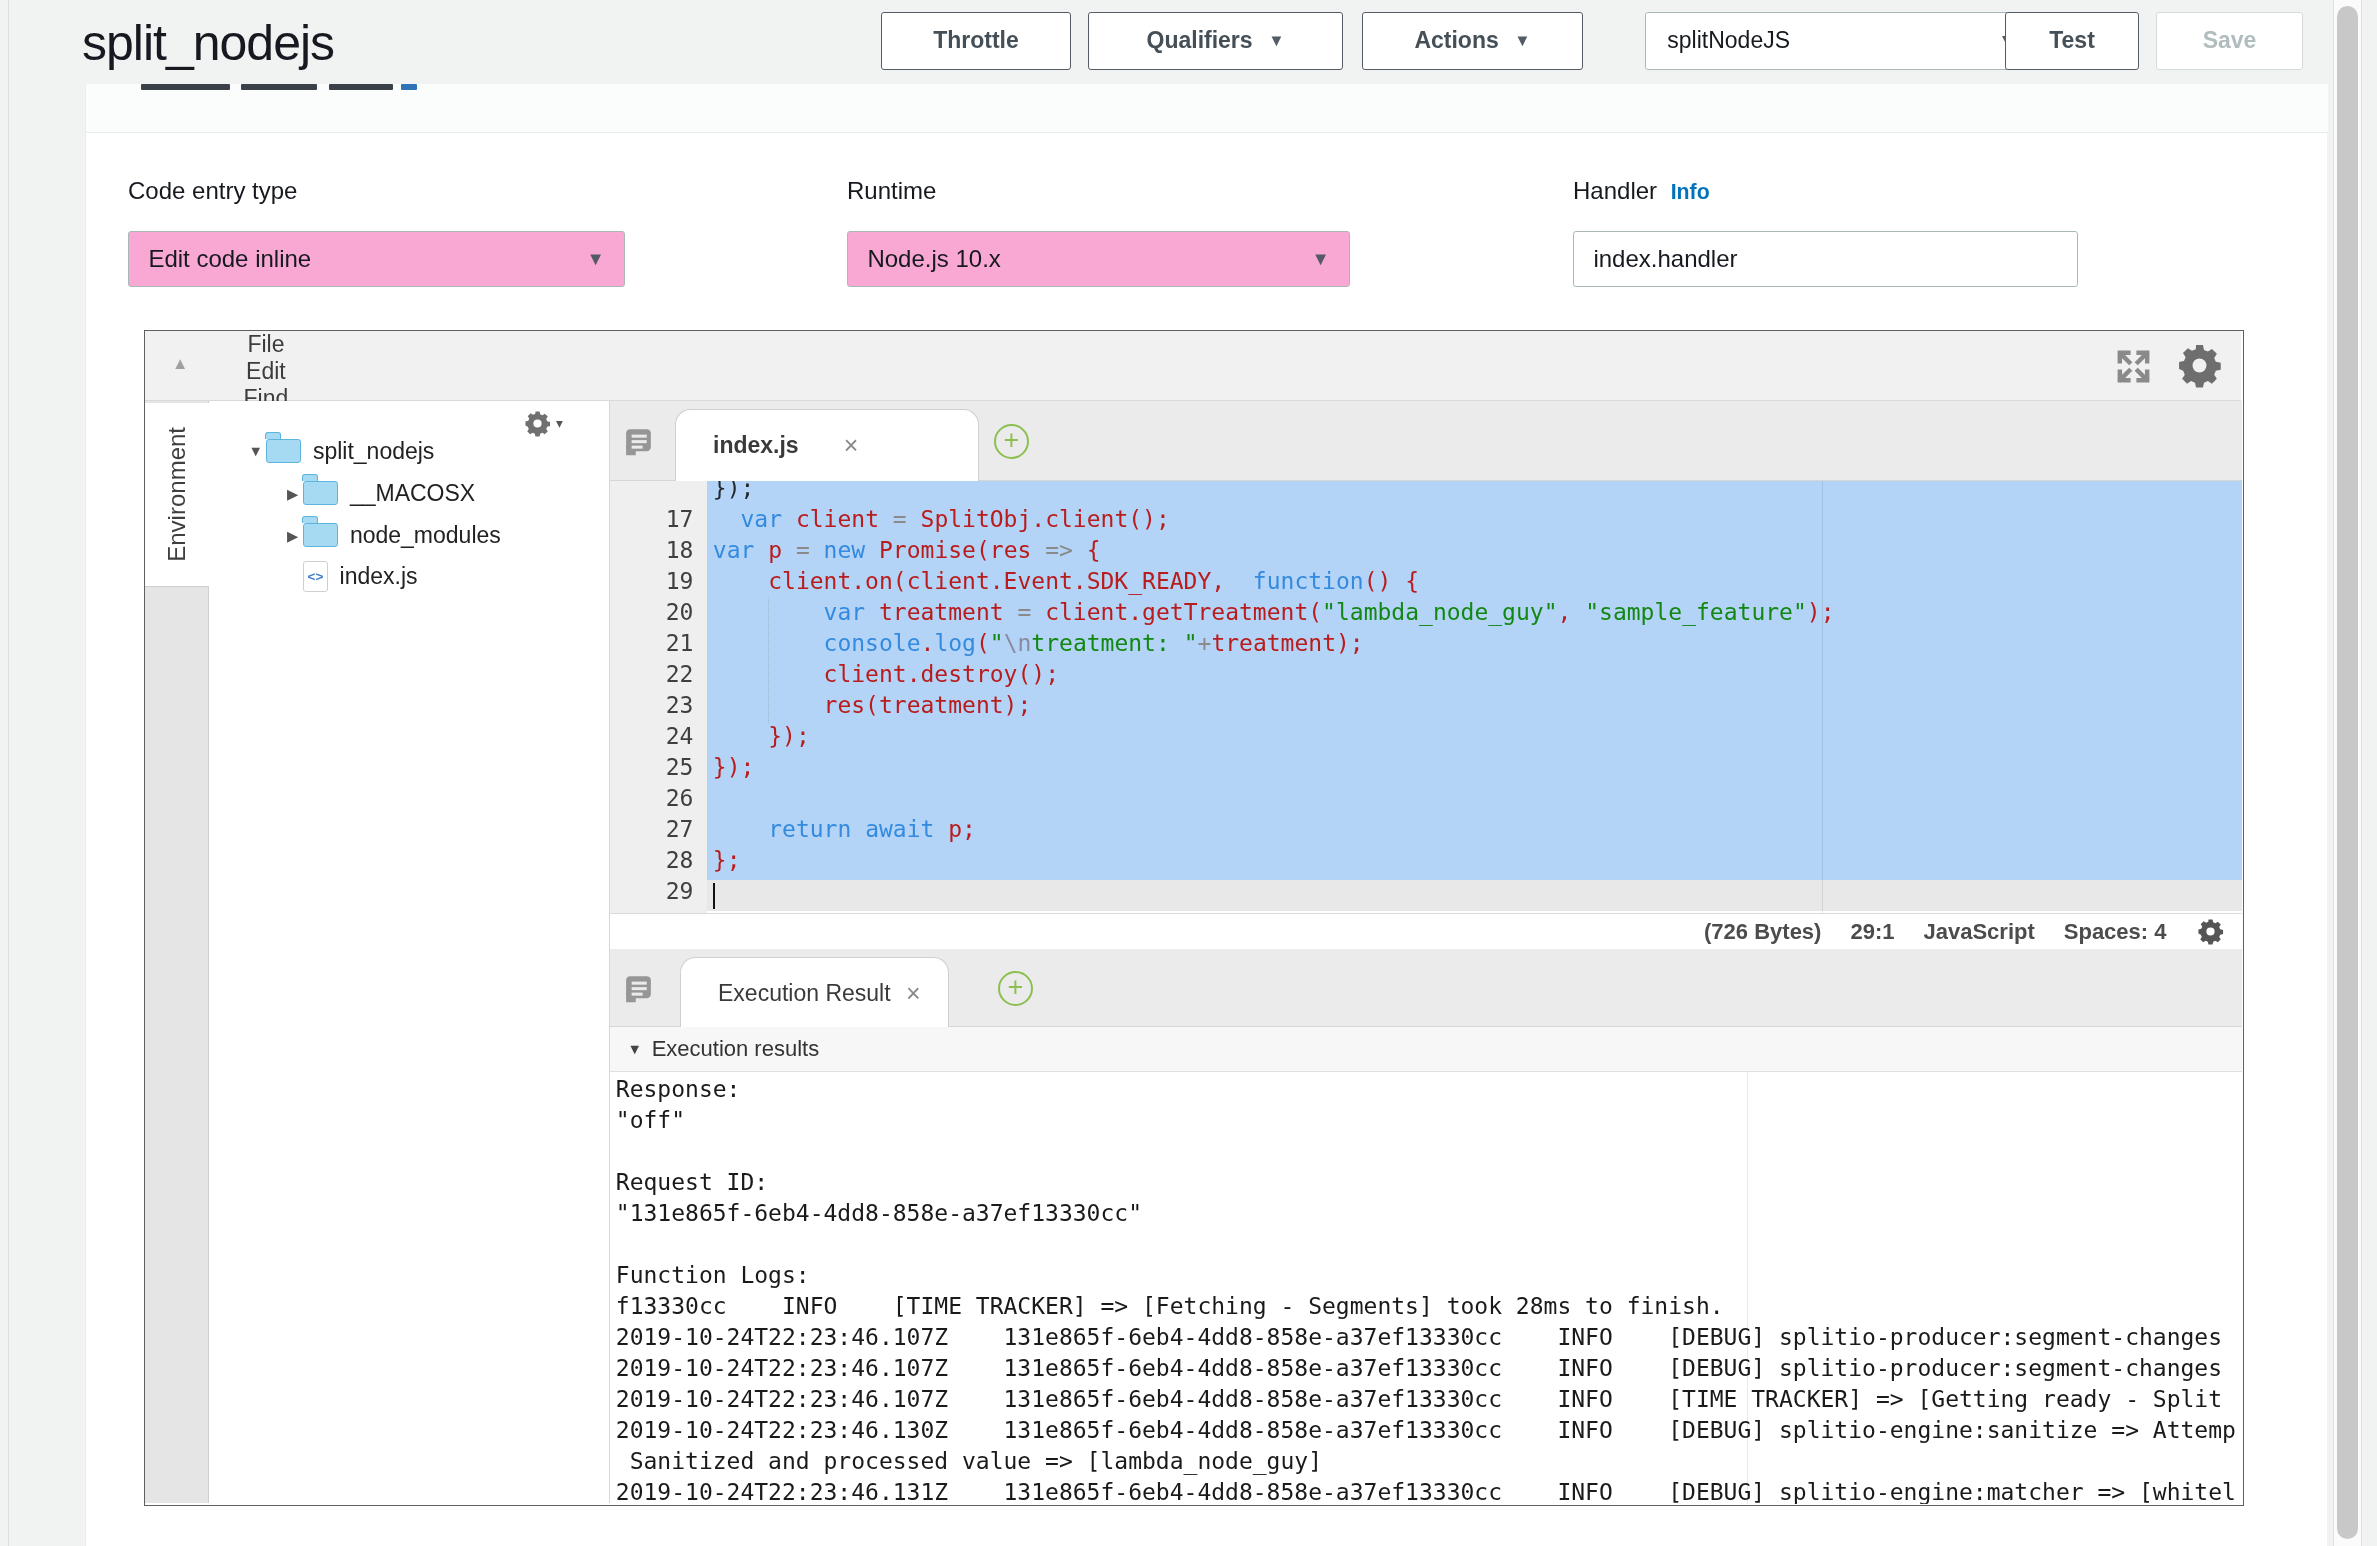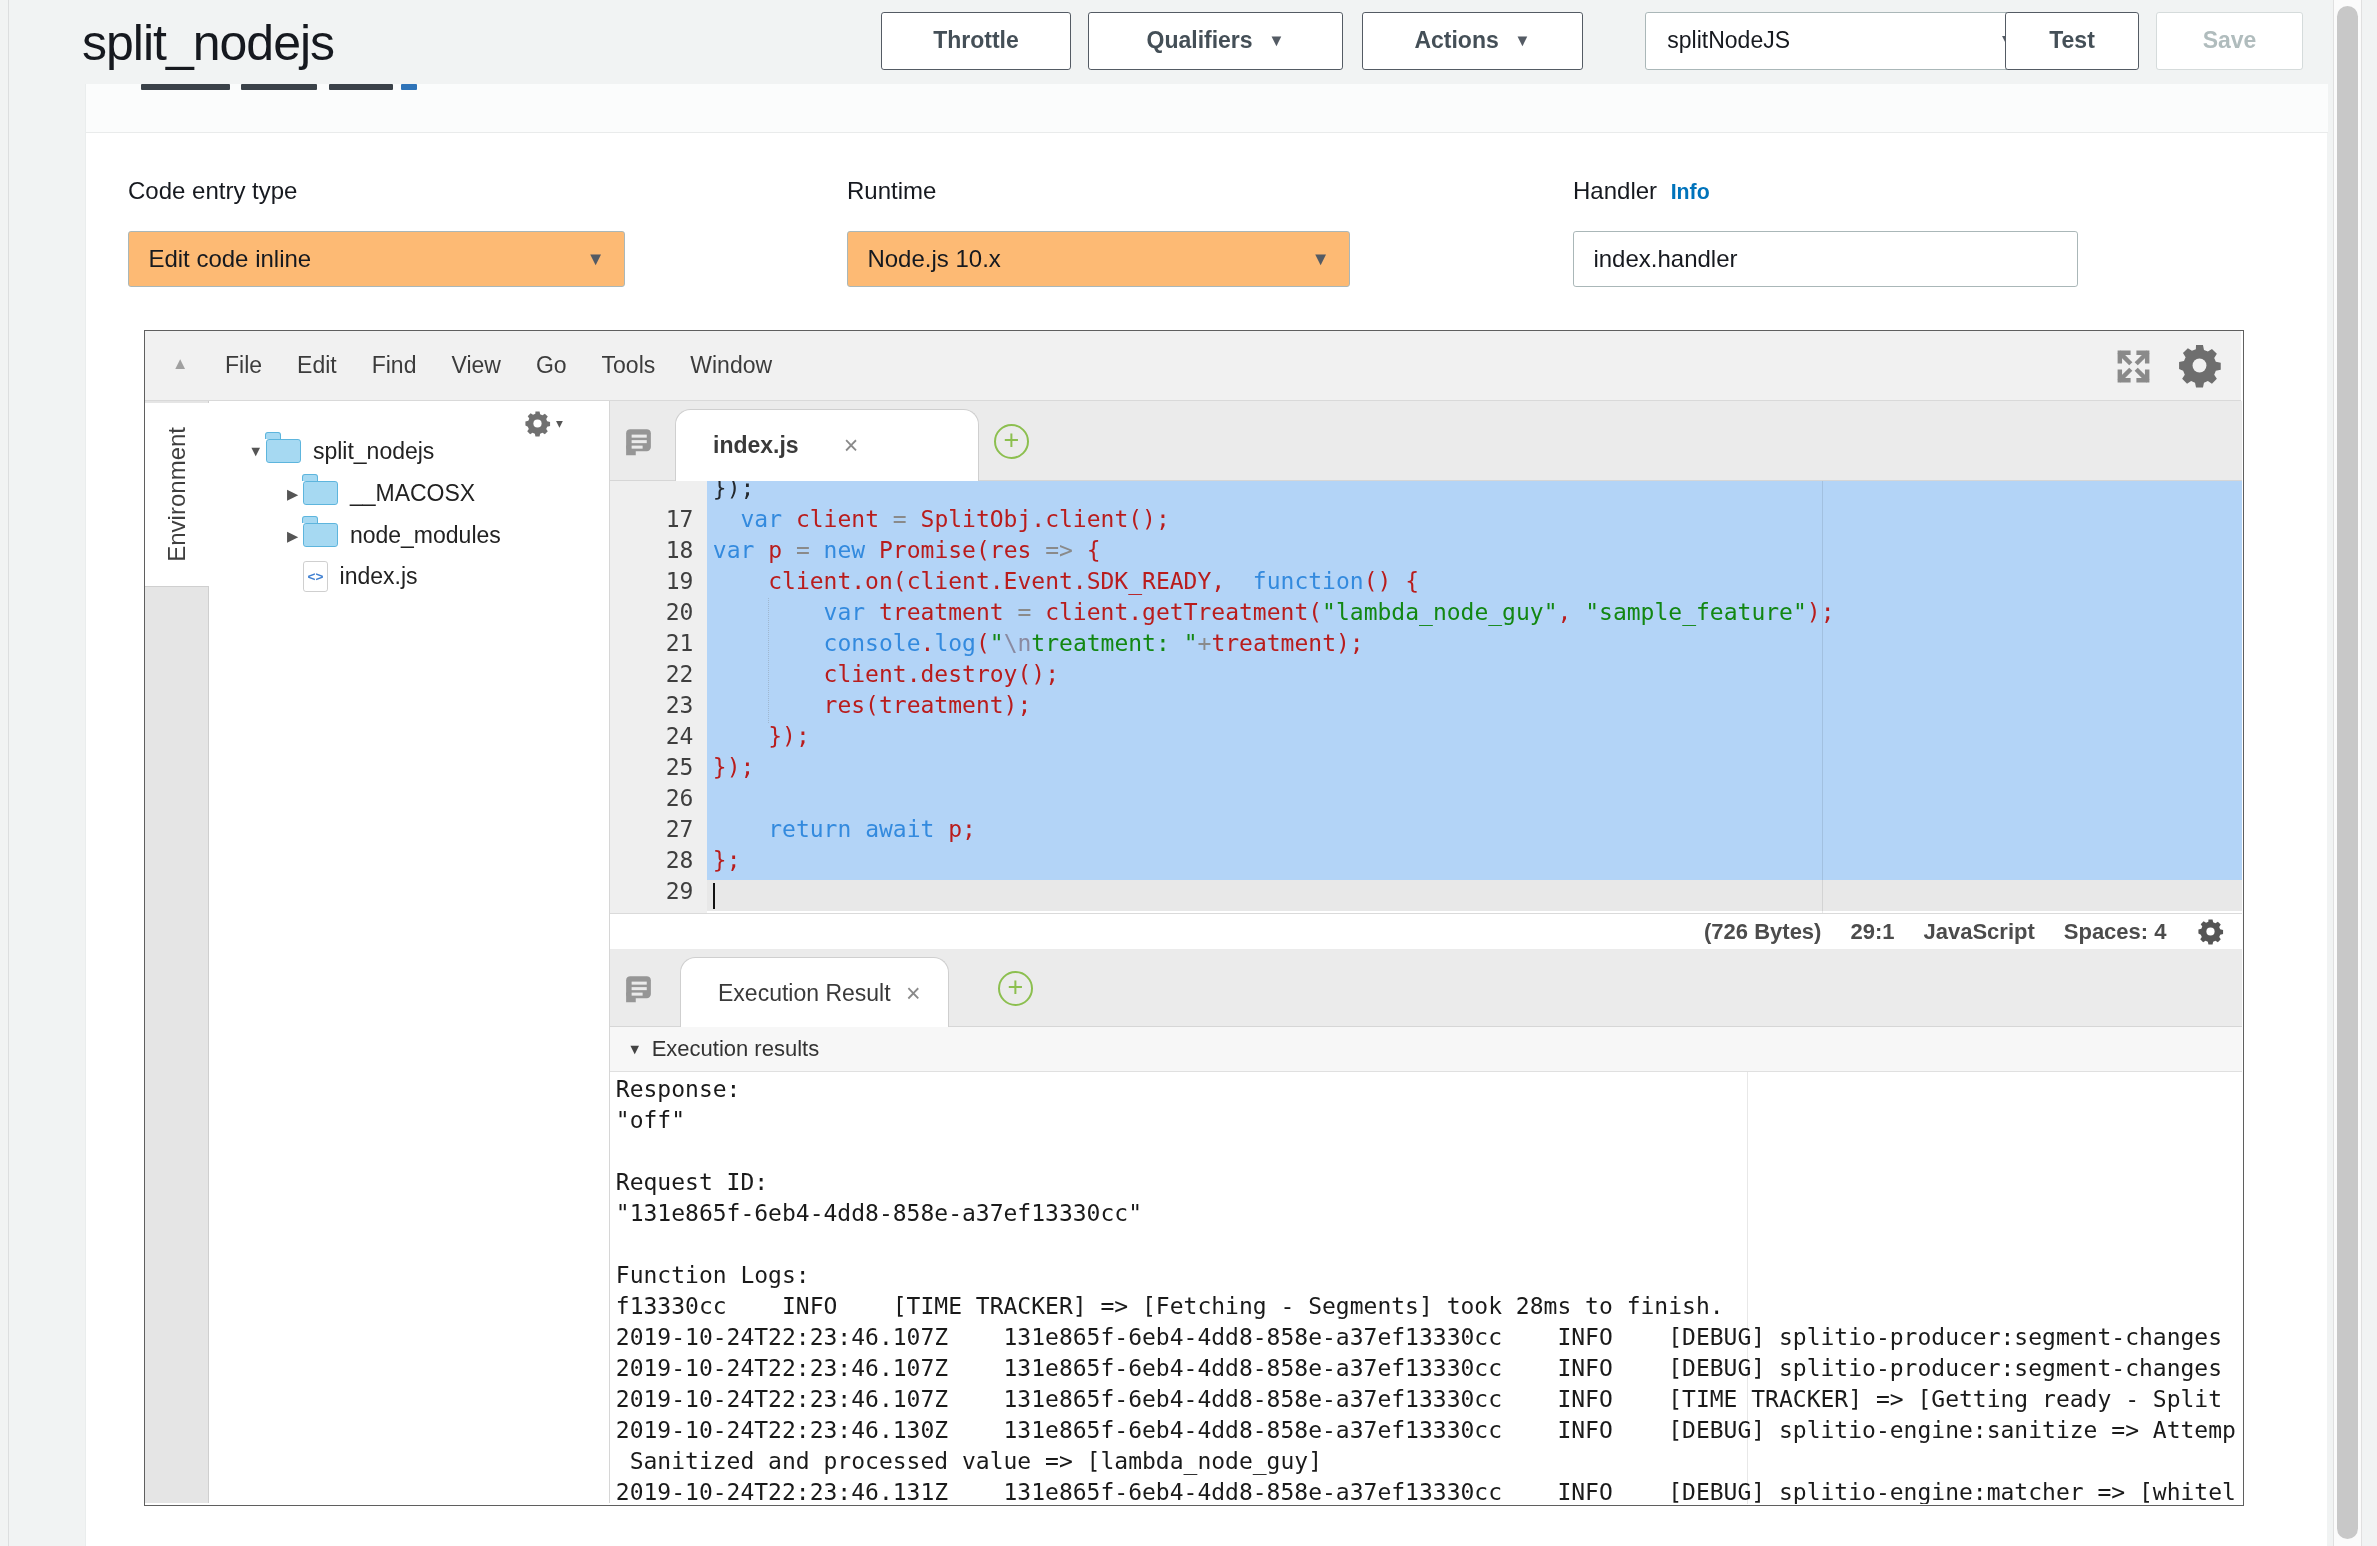--- a/index.html
+++ b/index.html
@@ -20,32 +20,32 @@
   .hbtn.disabled { border-color:#d5dbdb; color:#b0bcbd; cursor:default; }
 
   
   .card { left:85px; top:84px; width:2242px; height:1462px; background:#fff; border-left:1px solid #eaeded; }
   .card-sliver { left:0; top:0; width:2242px; height:49px; background:#fbfcfc; border-bottom:1px solid #e9ebeb; overflow:hidden; }
   .frag { position:absolute; top:0; height:5.8px; background:#3a4148; border-radius:1px; }
   .frag.blue { background:#2e73b8; }
 
   .flabel { top:93px; font-size:24px; color:#16191f; }
   .info-link { color:#0073bb; font-weight:bold; font-size:21.3px; margin-left:13.6px; }
-  .fctl { top:147px; height:56px; background:#fdba74; border:1px solid #aab7b8; border-radius:2.9px;
+  .fctl { top:147px; height:56px; background:#f9a8d4; border:1px solid #aab7b8; border-radius:2.9px;
           display:flex; align-items:center; padding:0 19.4px; font-size:24px; color:#16191f; cursor:pointer; }
   .fctl .caret { margin-left:auto; font-size:18.4px; color:#545b64; }
   input.finput { position:absolute; top:147px; height:56px; background:#fff; border:1px solid #aab7b8; border-radius:2.9px;
           padding:0 19.4px; font-size:24px; color:#16191f; font-family:"Liberation Sans",sans-serif; }
 
   
   .ide { left:58px; top:246px; width:2100px; height:1176px; border:1.9px solid #5f5f5f; background:#fff; }
 
   .menubar { left:0; top:0; width:2096px; height:70px; background:#f1f1f1; border-bottom:1px solid #d9d9d9; }
   .menubar .collapse { position:absolute; left:27px; top:23px; font-size:16.5px; color:#a0a0a0; cursor:pointer; }
-  .menu-items { position:absolute; left:80px; top:0; height:69px; display:flex; align-items:center; column-gap:35px; }
+  .menu-items { position:absolute; left:80px; top:0; height:69px; display:flex; align-items:center; column-gap:35px;flex-direction:column; }
   .menu-item { font-size:23px; color:#3c3c3c; cursor:pointer; }
   .mb-icon { position:absolute; cursor:pointer; }
 
   
   .env-strip { left:0; top:70px; width:64px; height:1102px; background:#e5e5e5; border-right:1px solid #cfcfcf; }
   .env-tab { position:absolute; left:0; top:1.9px; width:64px; height:184px; background:#fff; border-bottom:1px solid #cfcfcf;
              display:flex; align-items:center; justify-content:center; cursor:pointer; }
   .env-tab span { writing-mode:vertical-rl; transform:rotate(180deg); font-size:24px; color:#3f3f3f; }
 
   

